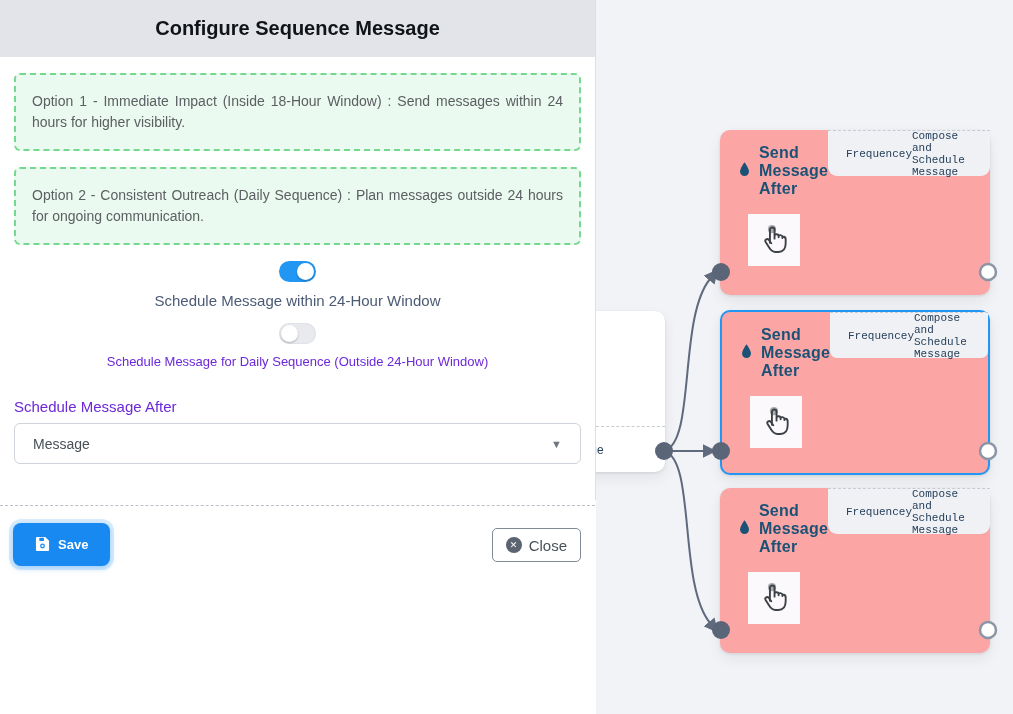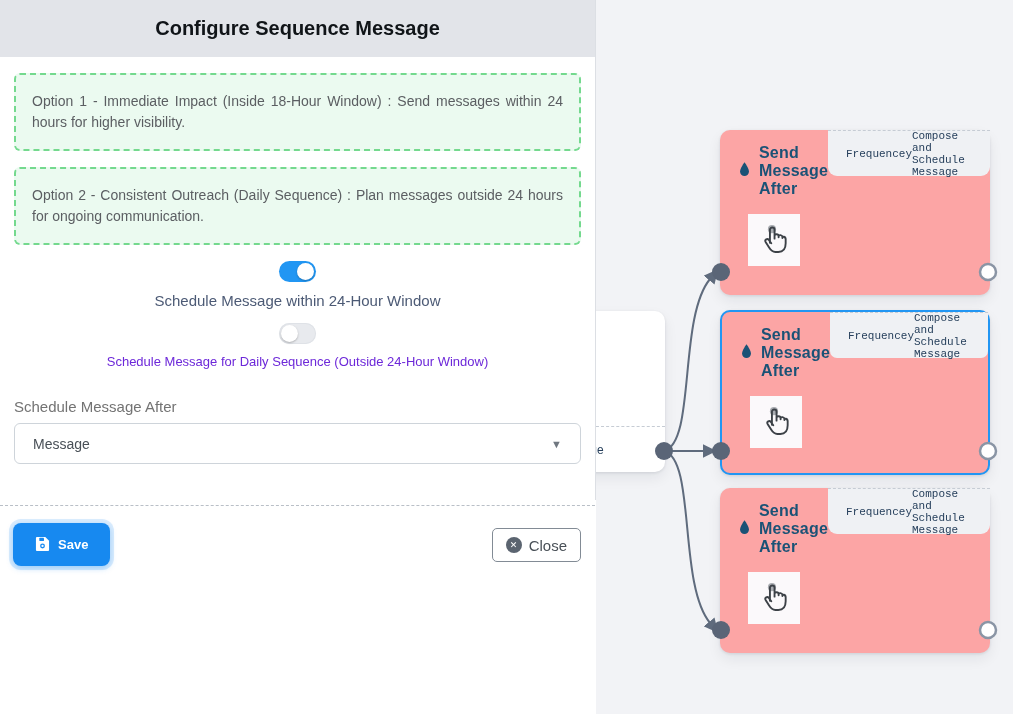--- a/index.html
+++ b/index.html
@@ -72,21 +72,21 @@
   .switch.off { background:#e8eaee; box-shadow:inset 0 0 0 1px #dfe2e7; }
   .knob {
     position:absolute; top:2px; width:17px; height:17px; border-radius:50%;
     background:#ffffff; box-shadow:0 1px 2px rgba(0,0,0,.25);
   }
   .switch.on .knob { right:2px; }
   .switch.off .knob { left:2px; }
   .toggle-label-on { font-size:15px; color:#4c5a75; }
   .toggle-label-off { font-size:13px; color:#6d28d9; }
 
-  .field-label { margin-top:29px; font-size:15px; color:#737373; }
+  .field-label { margin-top:29px; font-size:15px; color:#6d28d9; }
   .select-box {
     margin-top:8px; height:41px; border:1px solid #ced4da; border-radius:6px;
     display:flex; align-items:center; justify-content:space-between;
     padding:0 18px; cursor:pointer; background:#fff;
   }
   .select-value { font-size:14px; color:#495057; }
   .select-caret { font-size:11px; color:#707780; }
 
   .panel-divider { margin-top:41px; border-top:1px dashed #b9bfc7; width:100%; }
 

